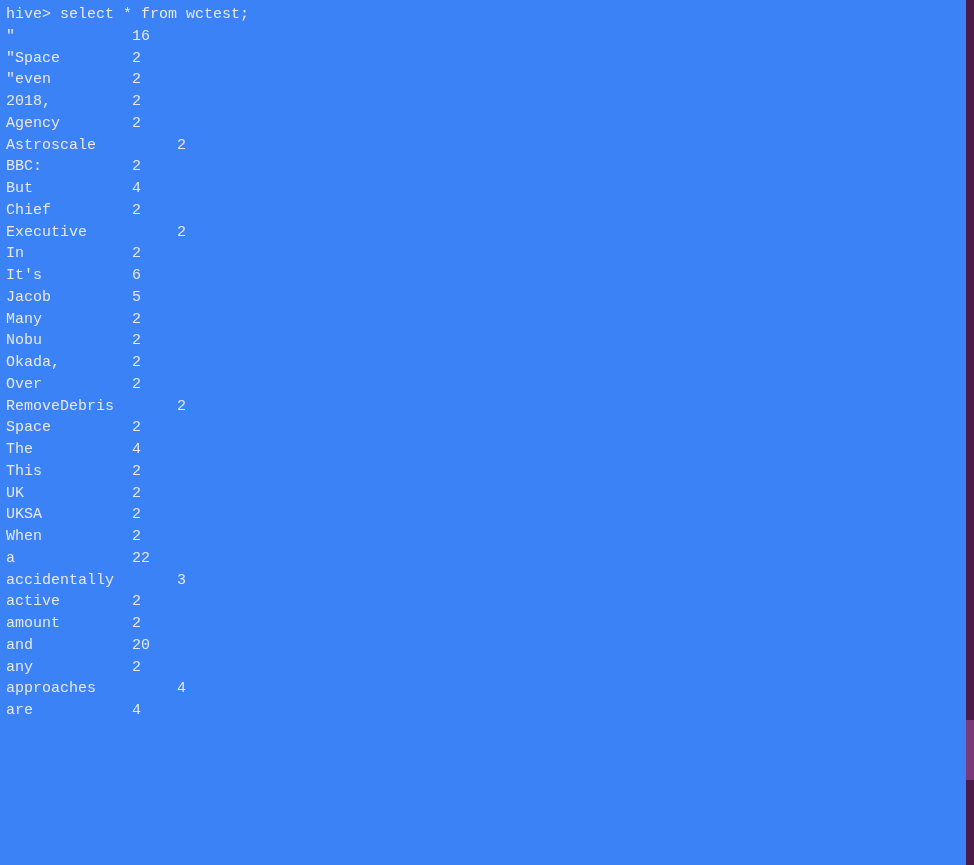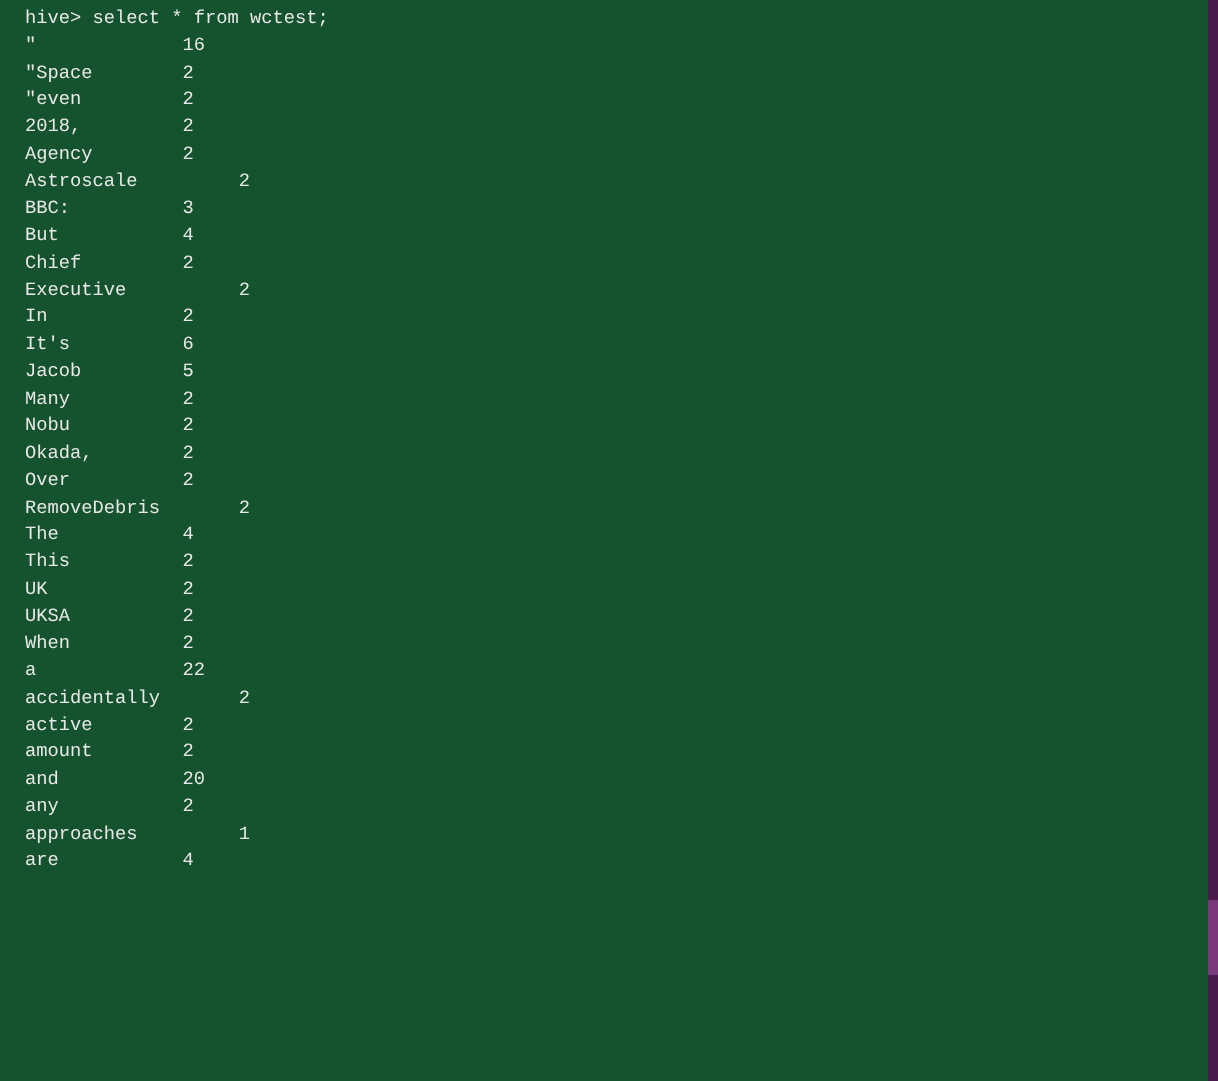--- a/index.html
+++ b/index.html
@@ -14,22 +14,22 @@
       font-family: 'Courier New', Courier, monospace;
       font-size: 15px;
       width: 974px;
       min-height: 865px;
       overflow-x: hidden;
     }
 
     .terminal {
       width: 974px;
       min-height: 865px;
-      background-color: #14532d;
-      padding: 4px 20px;
+      background-color: #3b82f6;
+      padding: 4px 6px;
     }
 
     .line {
       white-space: pre;
       line-height: 1.45;
       color: #e8e8e8;
     }
 
     .prompt {
       color: #e8e8e8;
@@ -56,42 +56,43 @@
 <body>
 
 <div class="terminal">
   <div class="line"><span class="prompt">hive&gt; select * from wctest;</span></div>
   <div class="line">"             16</div>
   <div class="line">"Space        2</div>
   <div class="line">"even         2</div>
   <div class="line">2018,         2</div>
   <div class="line">Agency        2</div>
   <div class="line">Astroscale         2</div>
-  <div class="line">BBC:          3</div>
+  <div class="line">BBC:          2</div>
   <div class="line">But           4</div>
   <div class="line">Chief         2</div>
   <div class="line">Executive          2</div>
   <div class="line">In            2</div>
   <div class="line">It's          6</div>
   <div class="line">Jacob         5</div>
   <div class="line">Many          2</div>
   <div class="line">Nobu          2</div>
   <div class="line">Okada,        2</div>
   <div class="line">Over          2</div>
   <div class="line">RemoveDebris       2</div>
+  <div class="line">Space         2</div>
   <div class="line">The           4</div>
   <div class="line">This          2</div>
   <div class="line">UK            2</div>
   <div class="line">UKSA          2</div>
   <div class="line">When          2</div>
   <div class="line">a             22</div>
-  <div class="line">accidentally       2</div>
+  <div class="line">accidentally       3</div>
   <div class="line">active        2</div>
   <div class="line">amount        2</div>
   <div class="line">and           20</div>
   <div class="line">any           2</div>
-  <div class="line">approaches         1</div>
+  <div class="line">approaches         4</div>
   <div class="line">are           4</div>
 </div>
 
 <div class="scrollbar">
   <div class="scrollbar-thumb"></div>
 </div>
 
 </body></html>

